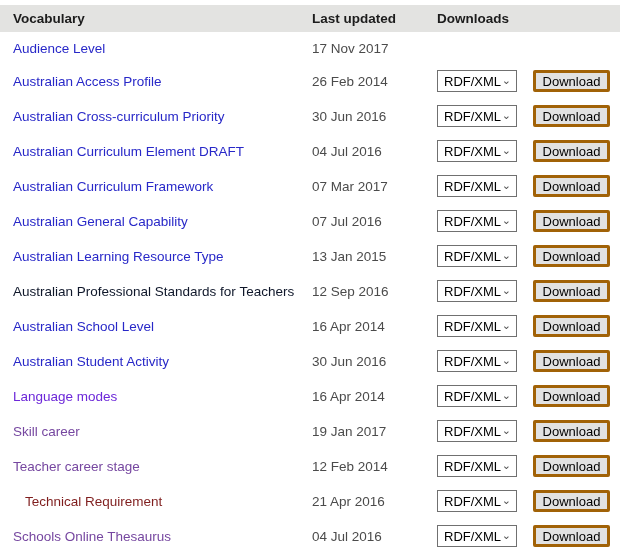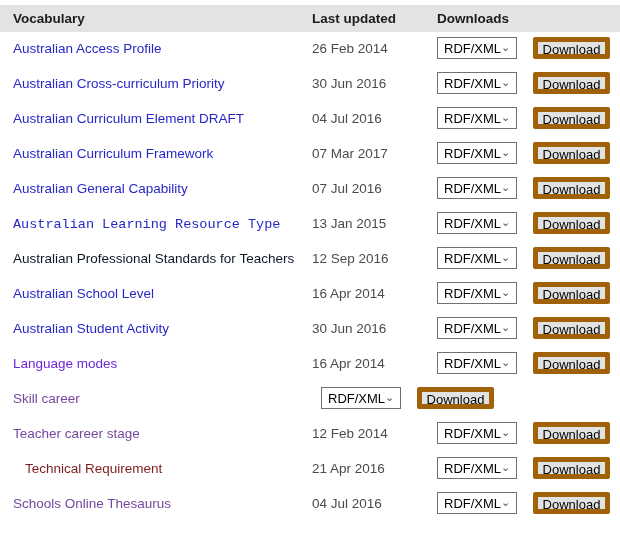--- a/index.html
+++ b/index.html
@@ -55,60 +55,70 @@
   }
   .controls {
     display: flex;
     align-items: center;
     gap: 16px;
     margin-top: -3px;
   }
   .sel {
     display: inline-flex;
     align-items: center;
+    justify-content: space-between;
     box-sizing: border-box;
     width: 80px;
     height: 22px;
     border: 1px solid #707070;
     background: #ffffff;
     padding: 0 5px 0 6px;
     font-size: 13px;
     color: #000000;
     cursor: default;
   }
   .chev {
     color: #4f4f4f;
     font-size: 11px;
     line-height: 1;
     transform: translateY(-1px);
   }
   .btn {
     box-sizing: border-box;
     width: 77px;
     height: 22px;
-    border: 5px solid #a16207;
+    border: 3px solid #a16207;
     border-radius: 2px;
     background: #e2e2e2;
     font-family: "Liberation Sans", sans-serif;
     font-size: 13px;
     color: #000000;
     padding: 0;
     cursor: pointer;
   }
 </style>
 </head>
 <body>
 
 <div class="table">
   <div class="header-row">
     <div class="c1">Vocabulary</div>
     <div class="c2">Last updated</div>
     <div class="c3">Downloads</div>
   </div>
   <div>
+  <div class="row">
+    <div class="c1">
+      <a class="vocab-link" href="#" style="color: rgb(40, 40, 200);">Audience Level</a>
+    </div>
+    <div class="c2 date">17 Nov 2017</div>
+    <div class="c3">
+      
+    </div>
+  </div>
 
   <div class="row">
     <div class="c1">
       <a class="vocab-link" href="#" style="color: rgb(40, 40, 200);">Australian Access Profile</a>
     </div>
     <div class="c2 date">26 Feb 2014</div>
     <div class="c3">
       <div class="controls">
         <span class="sel">
           <span>RDF/XML</span>
@@ -178,21 +188,21 @@
           <span>RDF/XML</span>
           <span class="chev">⌄</span>
         </span>
         <button class="btn">Download</button>
       </div>
     </div>
   </div>
 
   <div class="row">
     <div class="c1">
-      <a class="vocab-link" href="#" style="color: rgb(40, 40, 200); font-family: Liberation Mono, monospace;">Australian Learning Resource Type</a>
+      <a class="vocab-link" href="#" style="color: rgb(40, 40, 200);">Australian Learning Resource Type</a>
     </div>
     <div class="c2 date">13 Jan 2015</div>
     <div class="c3">
       <div class="controls">
         <span class="sel">
           <span>RDF/XML</span>
           <span class="chev">⌄</span>
         </span>
         <button class="btn">Download</button>
       </div>
@@ -260,20 +270,21 @@
         </span>
         <button class="btn">Download</button>
       </div>
     </div>
   </div>
 
   <div class="row">
     <div class="c1">
       <a class="vocab-link" href="#" style="color: rgb(118, 71, 160);">Skill career</a>
     </div>
+    <div class="c2 date">19 Jan 2017</div>
     <div class="c3">
       <div class="controls">
         <span class="sel">
           <span>RDF/XML</span>
           <span class="chev">⌄</span>
         </span>
         <button class="btn">Download</button>
       </div>
     </div>
   </div>

